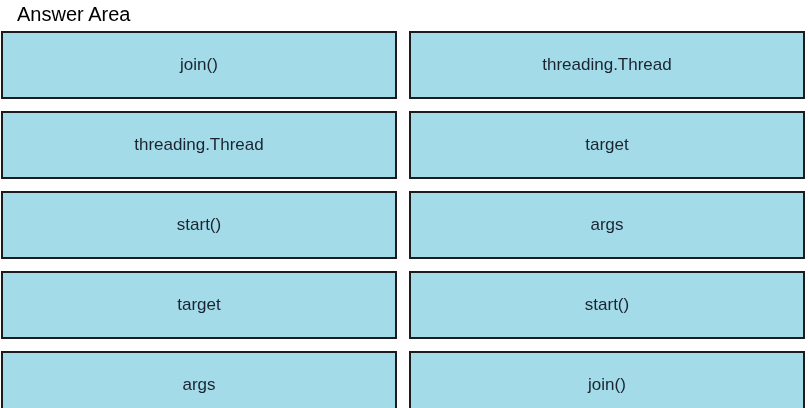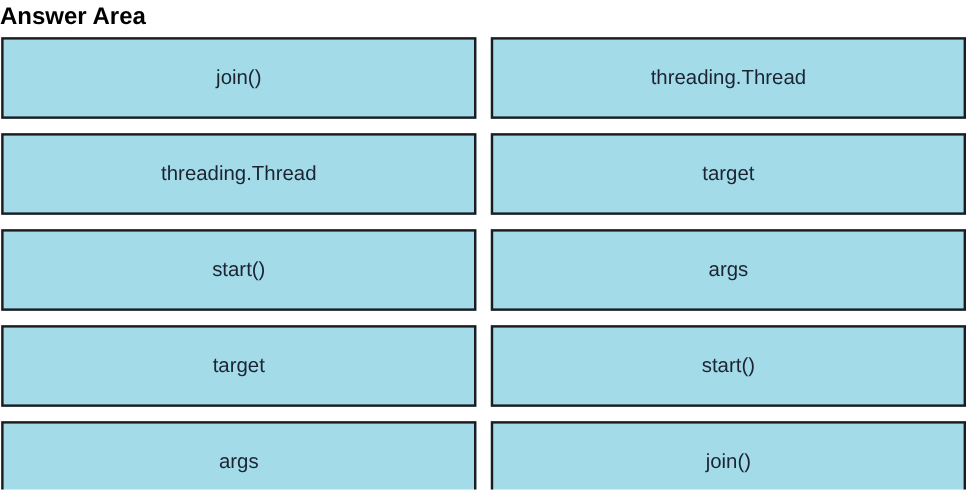--- a/index.html
+++ b/index.html
@@ -11,24 +11,24 @@
     overflow: hidden;
     font-family: "Liberation Sans", "DejaVu Sans", sans-serif;
   }
   .page {
     width: 808px;
     height: 408px;
     box-sizing: border-box;
   }
   .page-title {
     font-size: 20px;
-    font-weight: bold;
+    font-weight: normal;
     color: #000000;
     line-height: 24px;
-    padding: 2px 0 0 0;
+    padding: 2px 0 0 17px;
     letter-spacing: 0px;
   }
   .answer-grid {
     margin: 5px 0 0 1px;
     width: 804px;
     display: grid;
     grid-template-columns: 1fr 1fr;
     column-gap: 5px;
     row-gap: 7px;
     gap: 12px;

